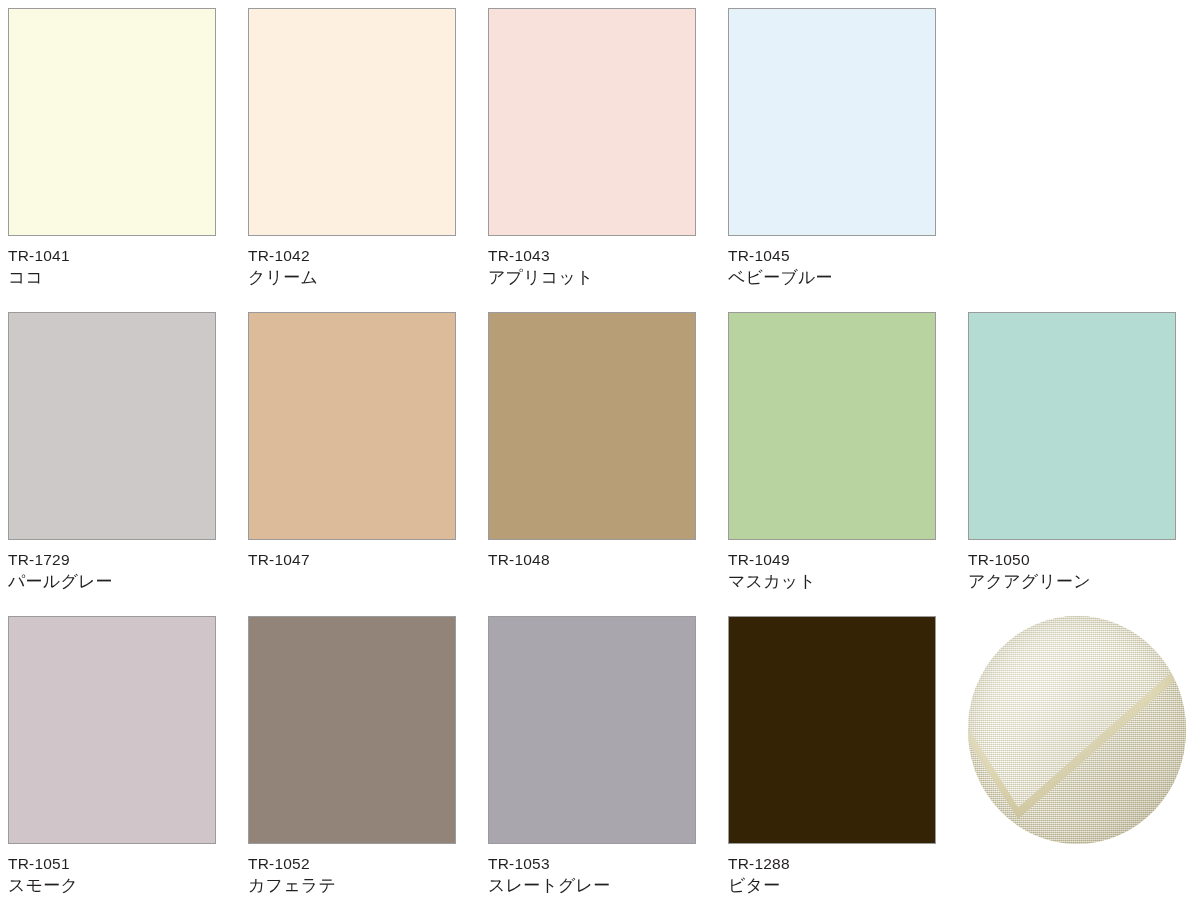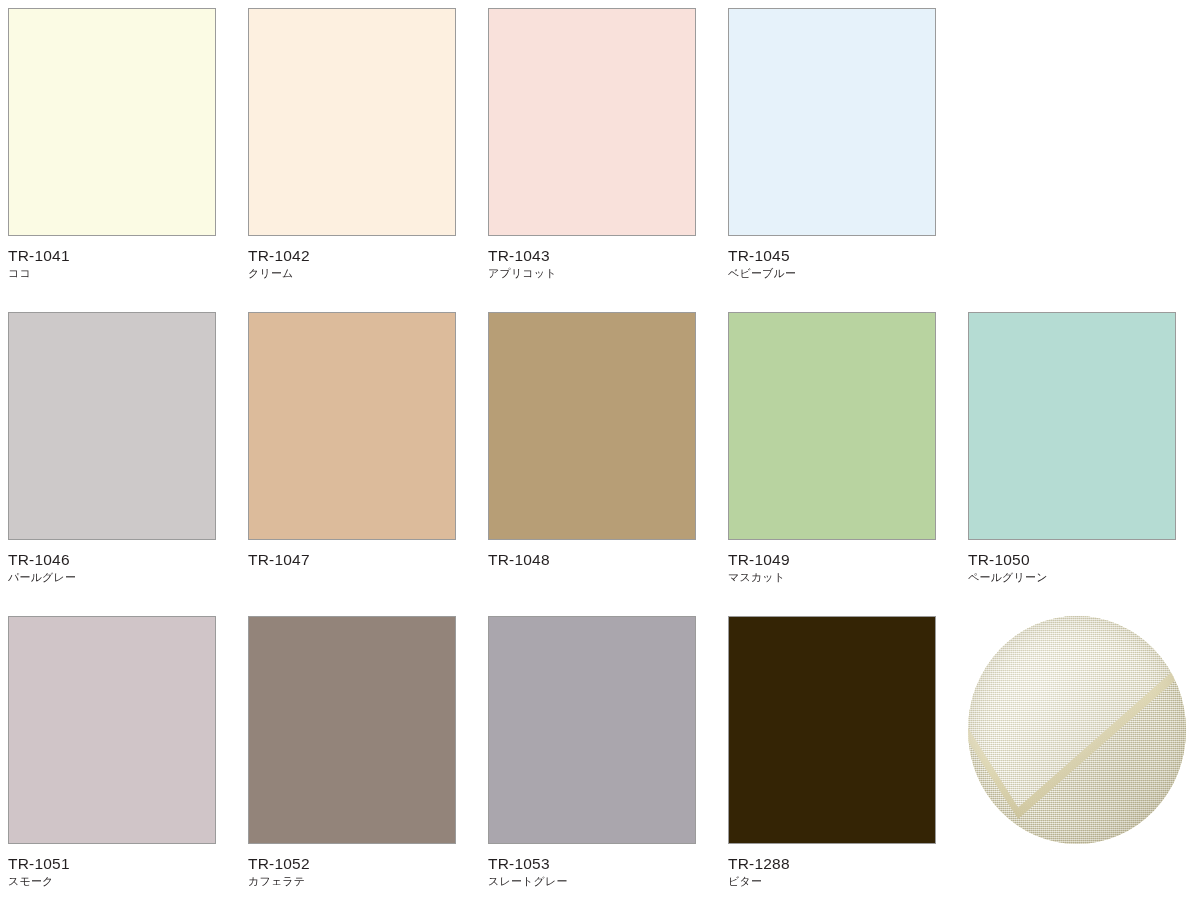--- a/index.html
+++ b/index.html
@@ -52,21 +52,21 @@
   }
 
   .chip-code {
     font-size: 15.5px;
     letter-spacing: 0.2px;
     color: #231f20;
     white-space: nowrap;
   }
 
   .chip-name {
-    font-size: 11px;
+    font-size: 17px;
     letter-spacing: 0.2px;
     color: #231f20;
     white-space: nowrap;
   }
 
   
   .photo-cell {
     width: 240px;
     padding: 0 14px 0 8px;
     display: flex;
@@ -174,21 +174,21 @@
       </div>
     </div>
 
   </div>
 
   <div class="swatch-row">
 
     <div class="swatch-cell">
       <div class="chip" style="background:#cdc9c9"></div>
       <div class="chip-caption">
-        <div class="chip-code">TR-1046</div>
+        <div class="chip-code">TR-1729</div>
         <div class="chip-name">パールグレー</div>
       </div>
     </div>
 
     <div class="swatch-cell">
       <div class="chip" style="background:#dcbb9b"></div>
       <div class="chip-caption">
         <div class="chip-code">TR-1047</div>
       </div>
     </div>
@@ -205,21 +205,21 @@
       <div class="chip-caption">
         <div class="chip-code">TR-1049</div>
         <div class="chip-name">マスカット</div>
       </div>
     </div>
 
     <div class="swatch-cell">
       <div class="chip" style="background:#b5dcd3"></div>
       <div class="chip-caption">
         <div class="chip-code">TR-1050</div>
-        <div class="chip-name">ペールグリーン</div>
+        <div class="chip-name">アクアグリーン</div>
       </div>
     </div>
 
   </div>
 
   <div class="swatch-row">
 
     <div class="swatch-cell">
       <div class="chip" style="background:#d0c5c8"></div>
       <div class="chip-caption">

